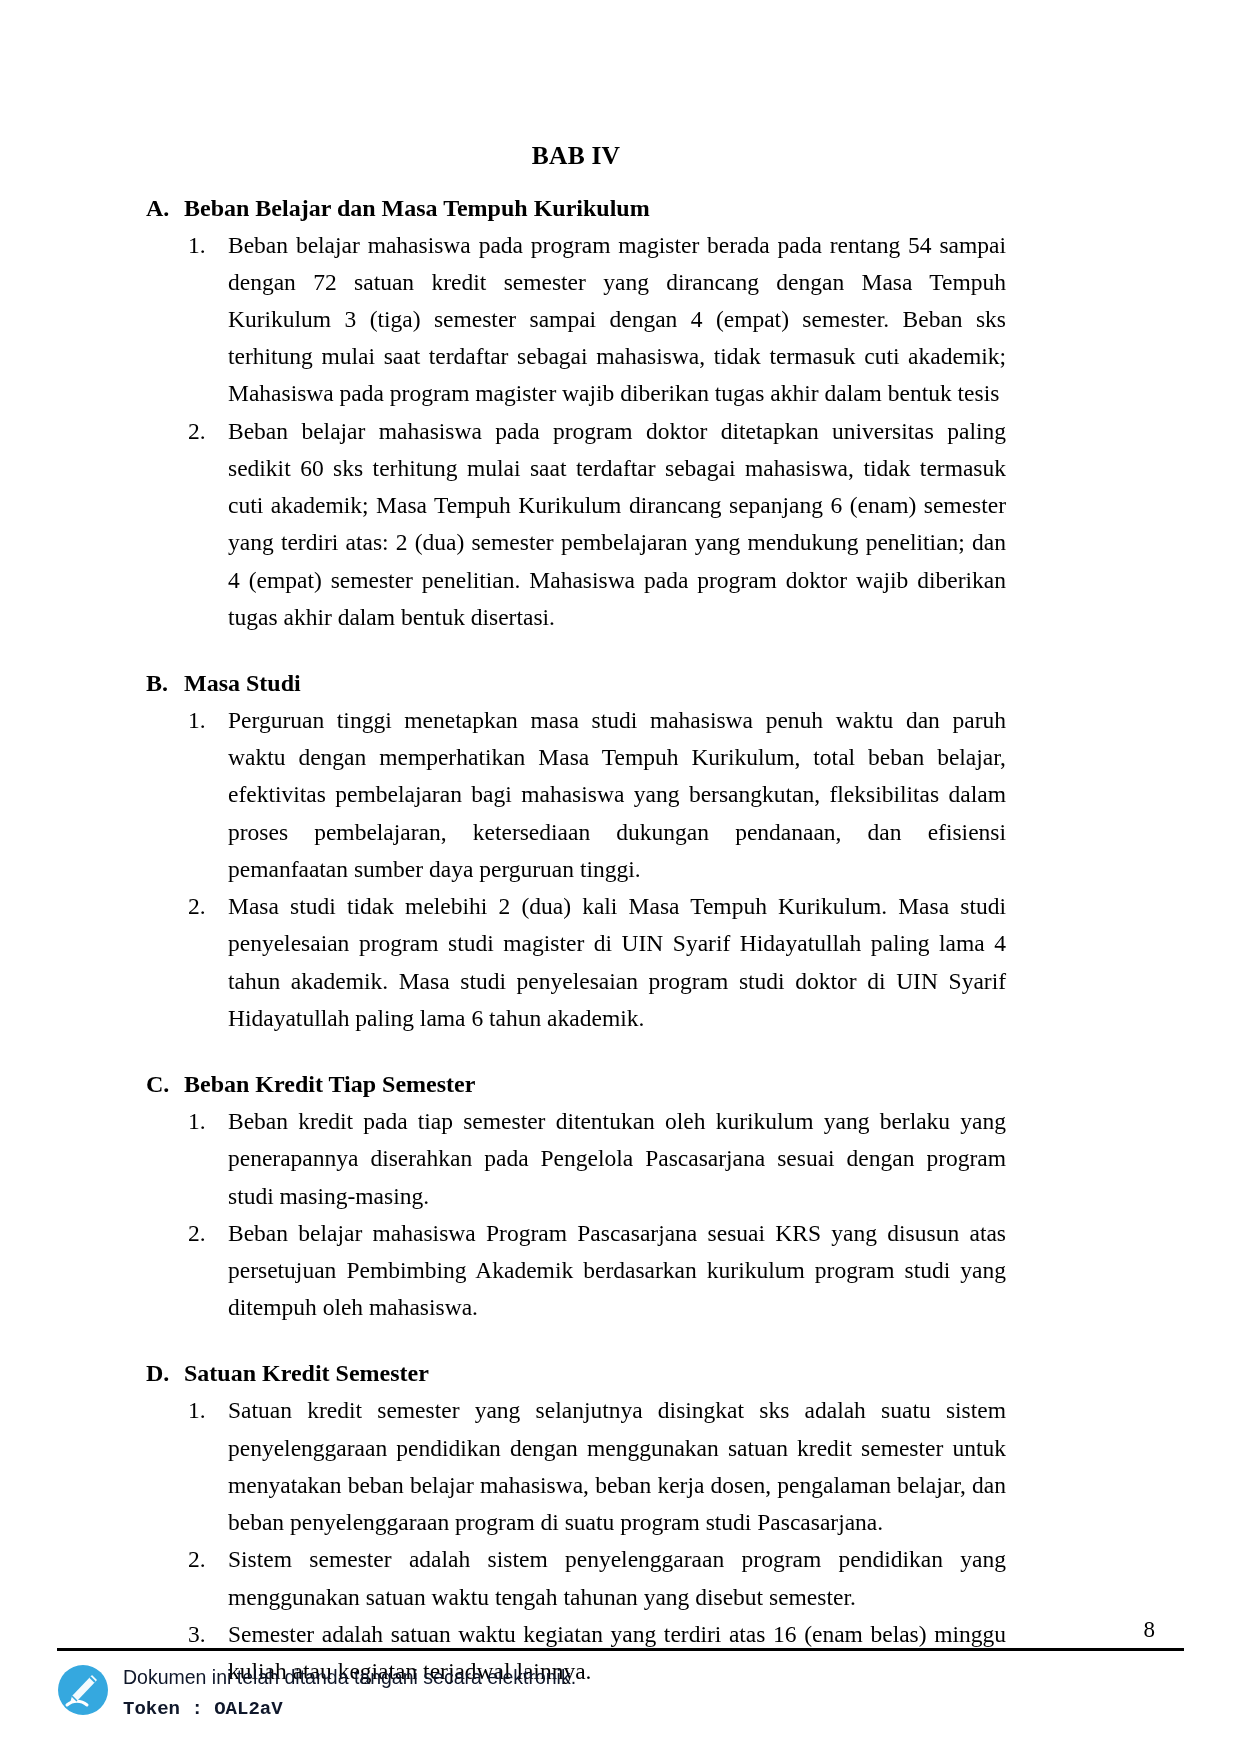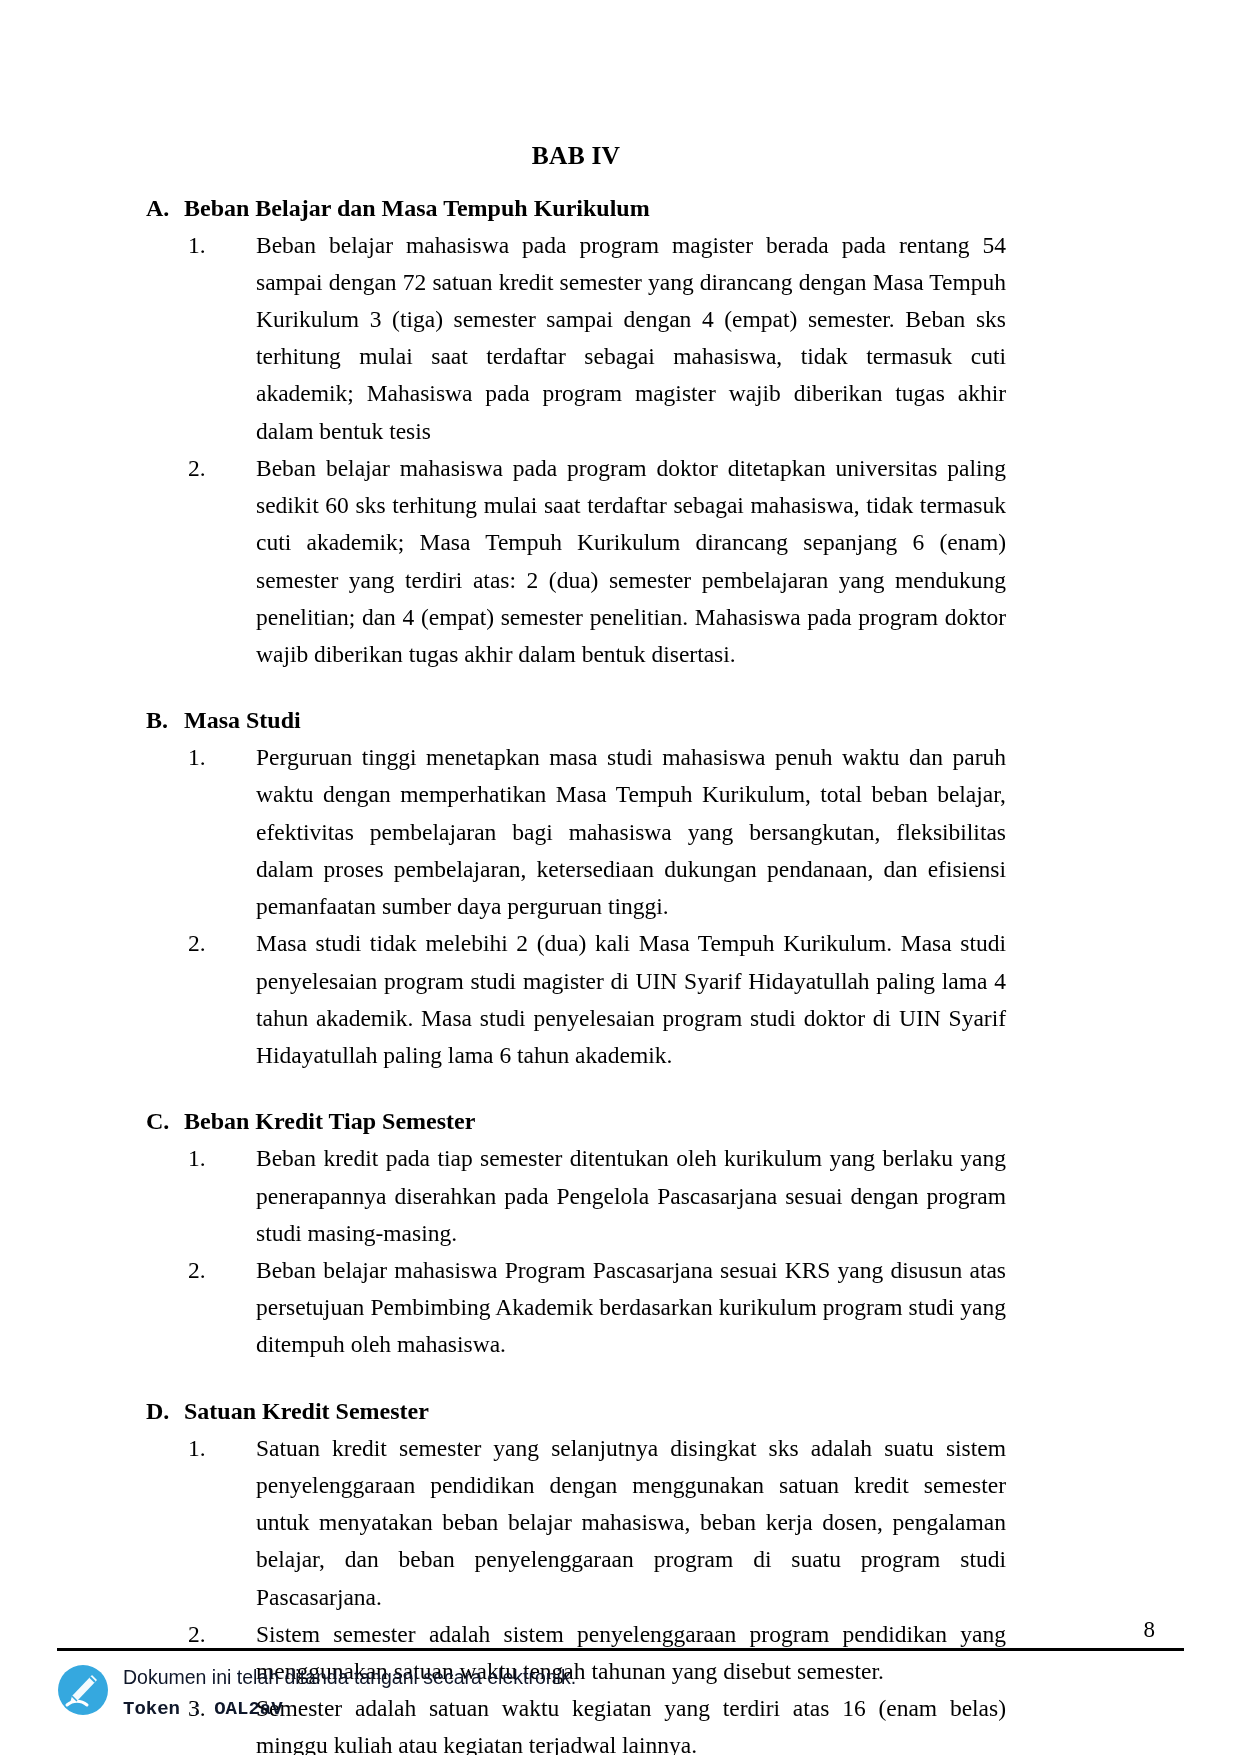--- a/index.html
+++ b/index.html
@@ -88,21 +88,20 @@
     width: 40px;
     flex: 0 0 40px;
     margin-left: 42px;
     text-align: left;
   }
   .item-text {
     flex: 1 1 auto;
     text-align: justify;
     text-justify: inter-word;
     hyphens: none;
-    margin-left: 28px;
   }
   .item-text.last-flush {
     text-align-last: left;
   }
 
   .gap-after {
     height: 26px;
   }
 
   

